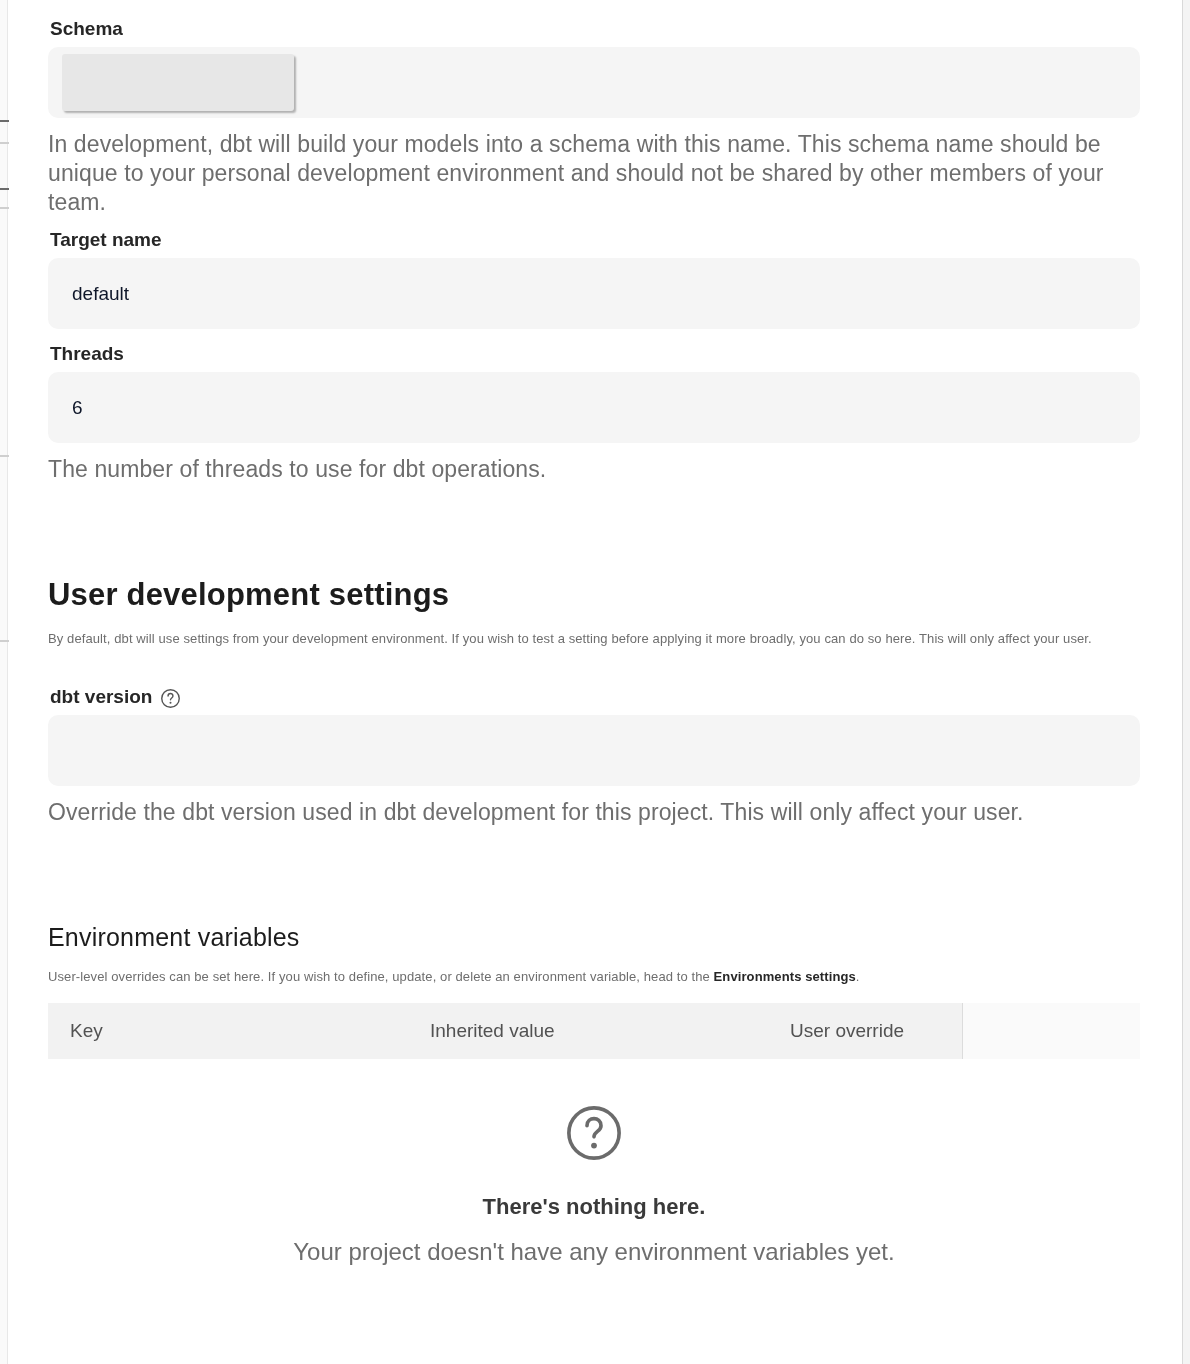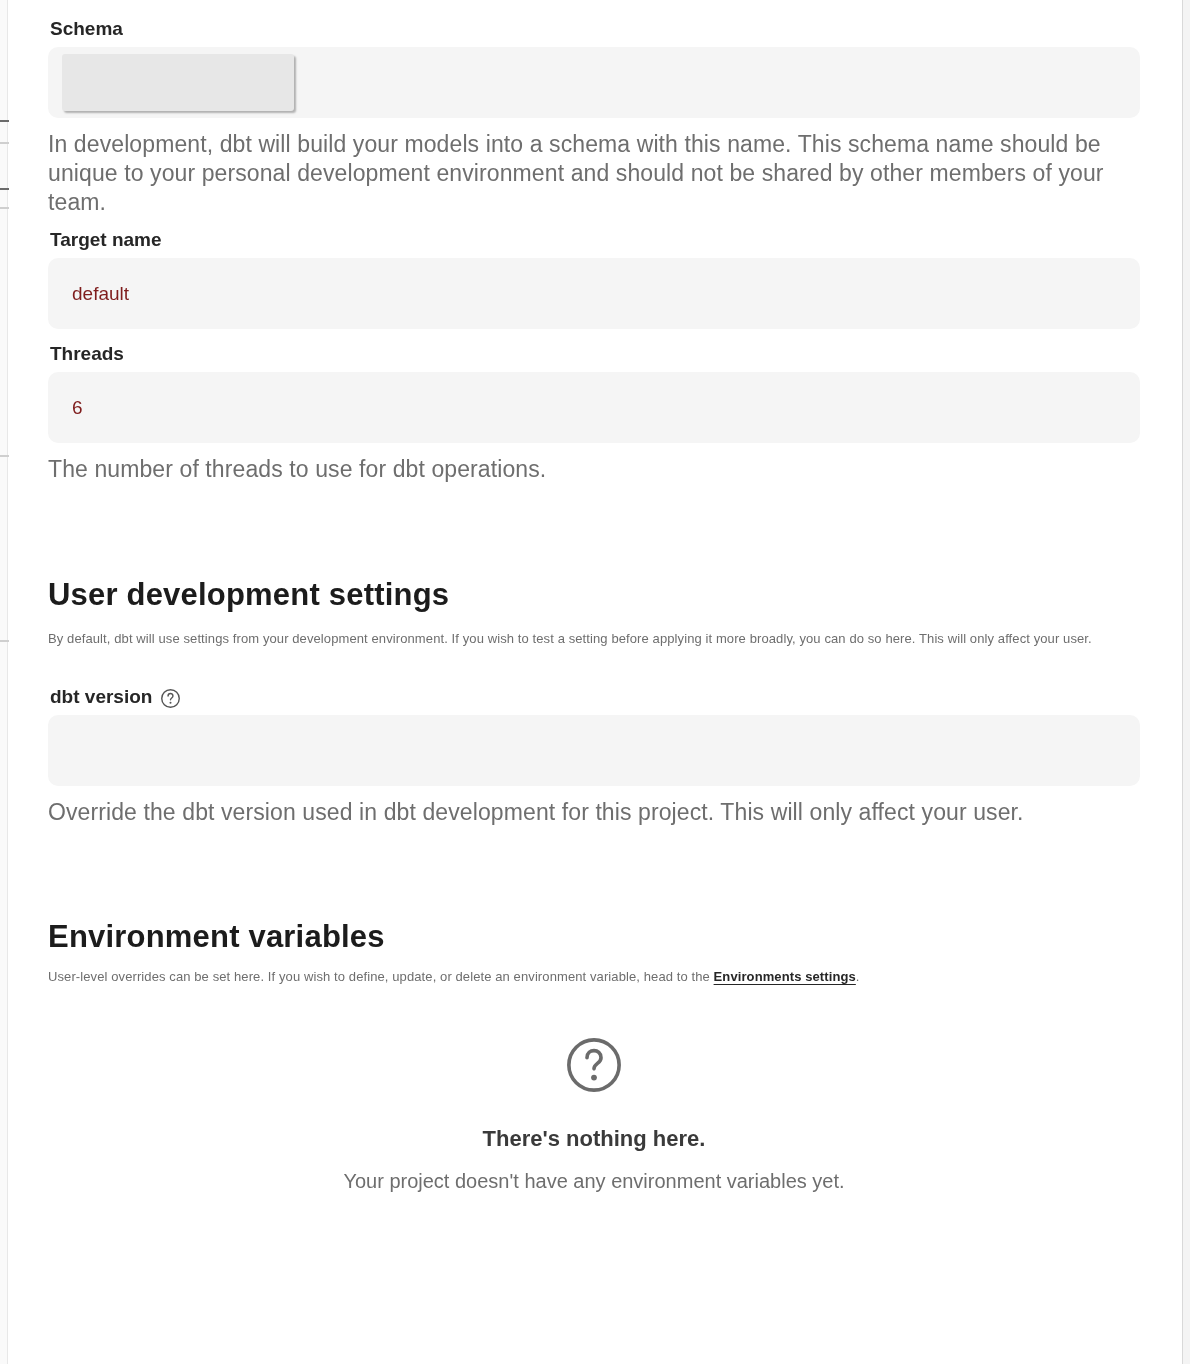--- a/index.html
+++ b/index.html
@@ -43,51 +43,51 @@
     height: 71px;
     background: #f5f5f5;
     border-radius: 10px;
     display: flex; align-items: center;
     padding: 0 24px;
   }
   input.field-input {
     width: 100%; height: 100%;
     background: transparent; border: none; outline: none;
     font-family: "Liberation Sans", sans-serif;
-    font-size: 19px; color: #7f1d1d;
+    font-size: 19px; color: #0f172a;
   }
   .masked-value {
     width: 232px; height: 57px;
     background: #e7e7e7;
     border-radius: 3px;
     box-shadow: 2px 2px 2px rgba(0,0,0,0.28);
     margin-left: -10px;
   }
 
   .help-text {
     margin-top: 12px;
     font-size: 23px; line-height: 29px; color: #6e6e6e;
     letter-spacing: 0.1px;
   }
 
   .section-title-lg {
     font-size: 31px; font-weight: 700; color: #1c1c1c; line-height: 38px;
     letter-spacing: 0.2px;
   }
   .section-title-md {
-    font-size: 31px; font-weight: 700; color: #1c1c1c; line-height: 30px;
+    font-size: 25px; font-weight: 400; color: #1c1c1c; line-height: 30px;
     letter-spacing: 0.2px;
   }
   .section-desc {
     margin-top: 10px;
     font-size: 13px; line-height: 29px; color: #6e6e6e;
     letter-spacing: 0.1px;
   }
   .inline-link {
-    color: #262626; font-weight: 600; text-decoration: underline;
+    color: #262626; font-weight: 600; 
     text-underline-offset: 3px; cursor: pointer;
   }
 
   
   .mt-target { margin-top: 11px; }
   .mt-threads { margin-top: 13px; }
   .mt-section1 { margin-top: 92px; }
   .mt-dbtver { margin-top: 32px; }
   .mt-section2 { margin-top: 95px; }
 
@@ -115,21 +115,21 @@
     display: flex; flex-direction: column; align-items: center;
     text-align: center;
   }
   .empty-icon { color: #6b6b6b; }
   .empty-title {
     margin-top: 28px;
     font-size: 22px; font-weight: 600; color: #3a3a3a;
   }
   .empty-subtitle {
     margin-top: 18px;
-    font-size: 20px; color: #6e6e6e;
+    font-size: 24px; color: #6e6e6e;
   }
 </style>
 </head>
 <body>
 
 <div class="left-edge">
   <div class="edge-tick" style="top:120px;"></div>
   <div class="edge-tick light" style="top:142px;"></div>
   <div class="edge-tick" style="top:188px;"></div>
   <div class="edge-tick light" style="top:207px;"></div>
@@ -180,20 +180,26 @@
   <div class="input-box">
     <input class="field-input" type="text" value="" style="">
   </div>
   <div class="help-text">Override the dbt version used in dbt development for this project. This will only affect your user.</div>
 
   <h2 class="section-title-md mt-section2">Environment variables</h2>
   <div class="section-desc">
     <span>User-level overrides can be set here. If you wish to define, update, or delete an environment variable, head to the </span><span class="inline-link">Environments settings</span><span>.</span>
   </div>
 
+  <div class="env-table-header">
+    <div class="env-th">Key</div>
+    <div class="env-th">Inherited value</div>
+    <div class="env-th">User override</div>
+    <div class="env-th actions"></div>
+  </div>
 
   <div class="empty-state">
     <span class="empty-icon">
       <svg width="58" height="58" viewBox="0 0 24 24" fill="none" stroke="currentColor" stroke-width="1.5">
         <circle cx="12" cy="12" r="10.4"></circle>
         <path d="M9.1 9c0-3.9 5.8-3.9 5.8 0 0 2.4-2.9 2.3-2.9 4.6" stroke-linecap="round"></path>
         <circle cx="12" cy="17.2" r="1.2" fill="currentColor" stroke="none"></circle>
       </svg>
     </span>
     <div class="empty-title">There's nothing here.</div>

